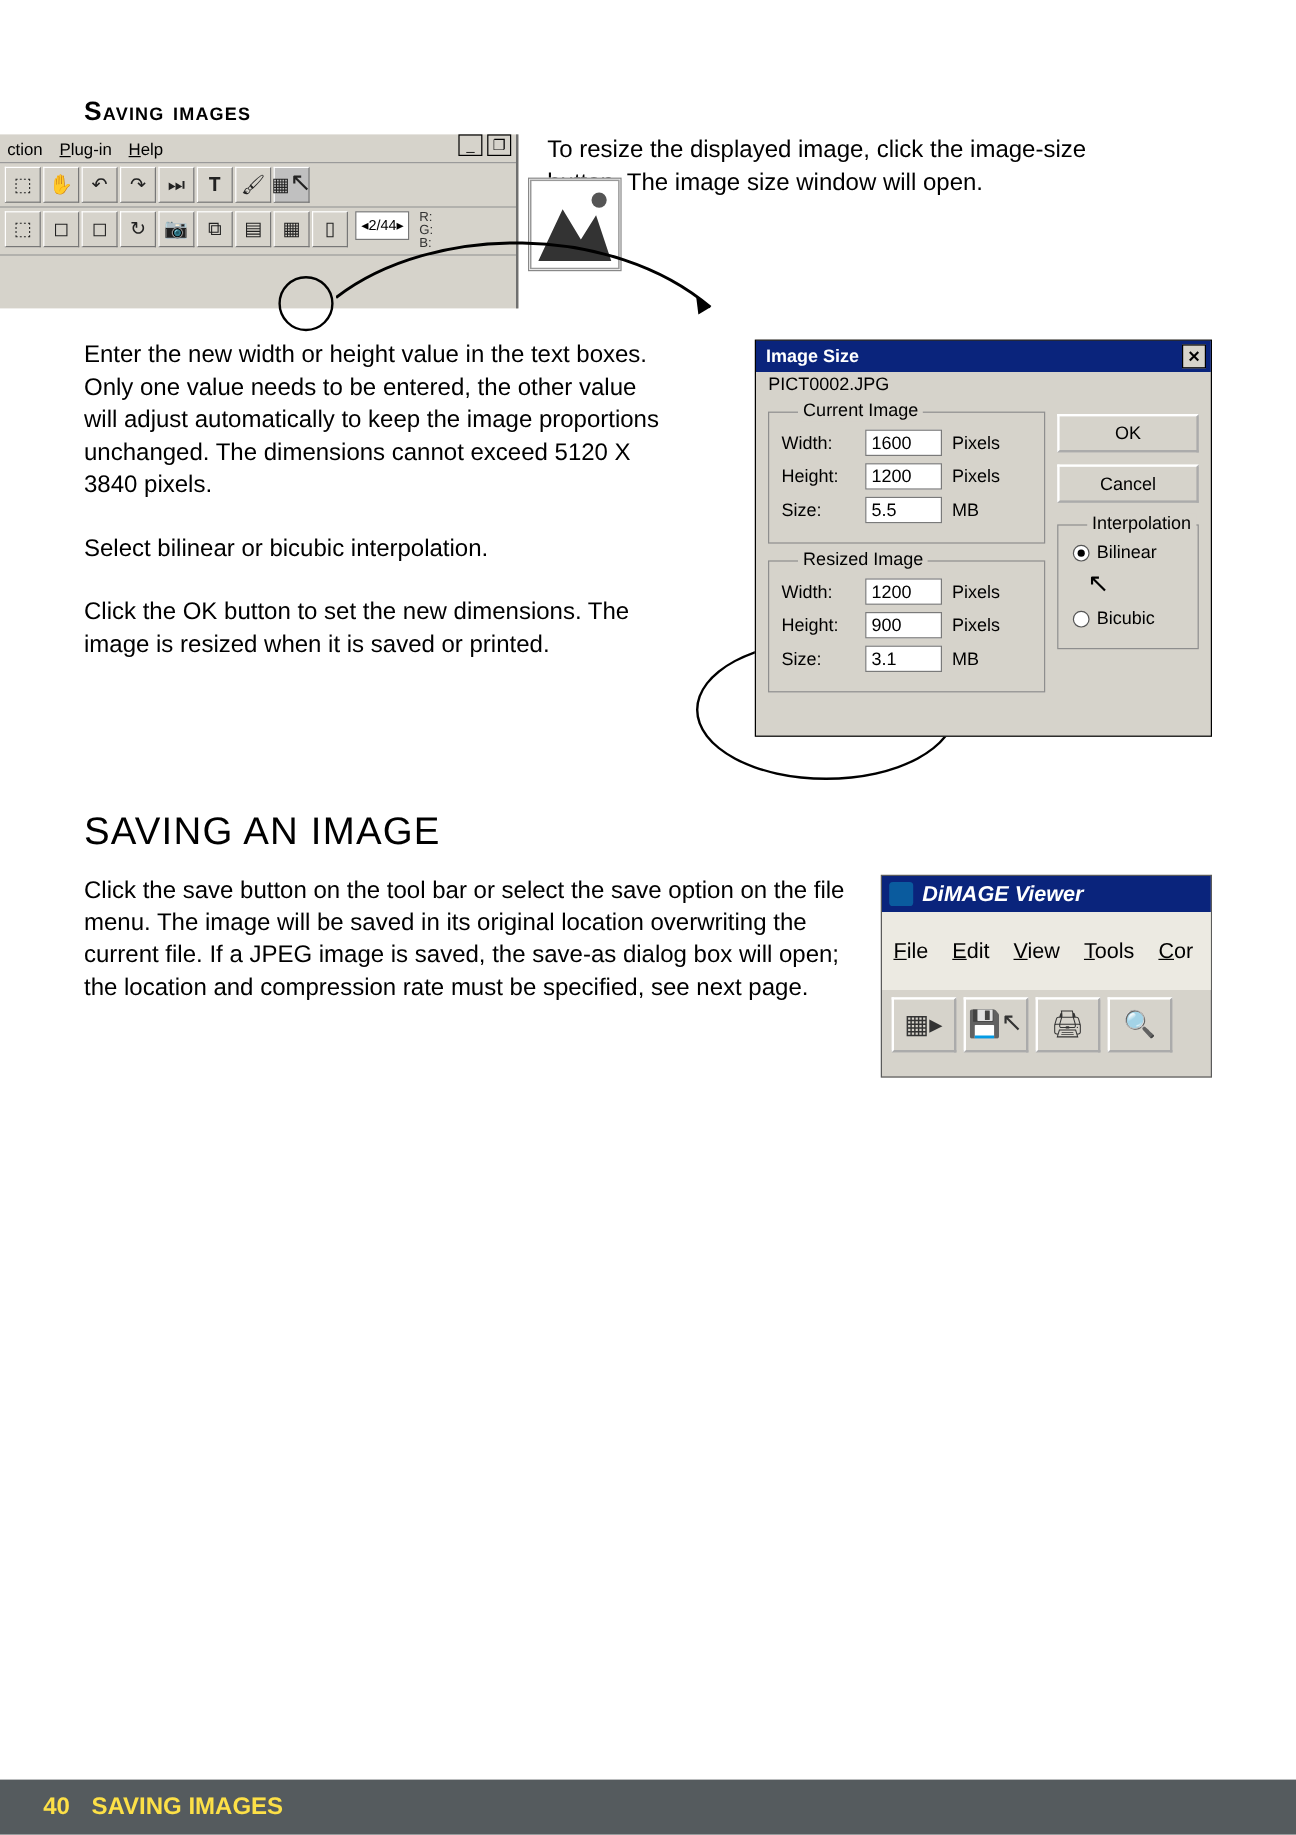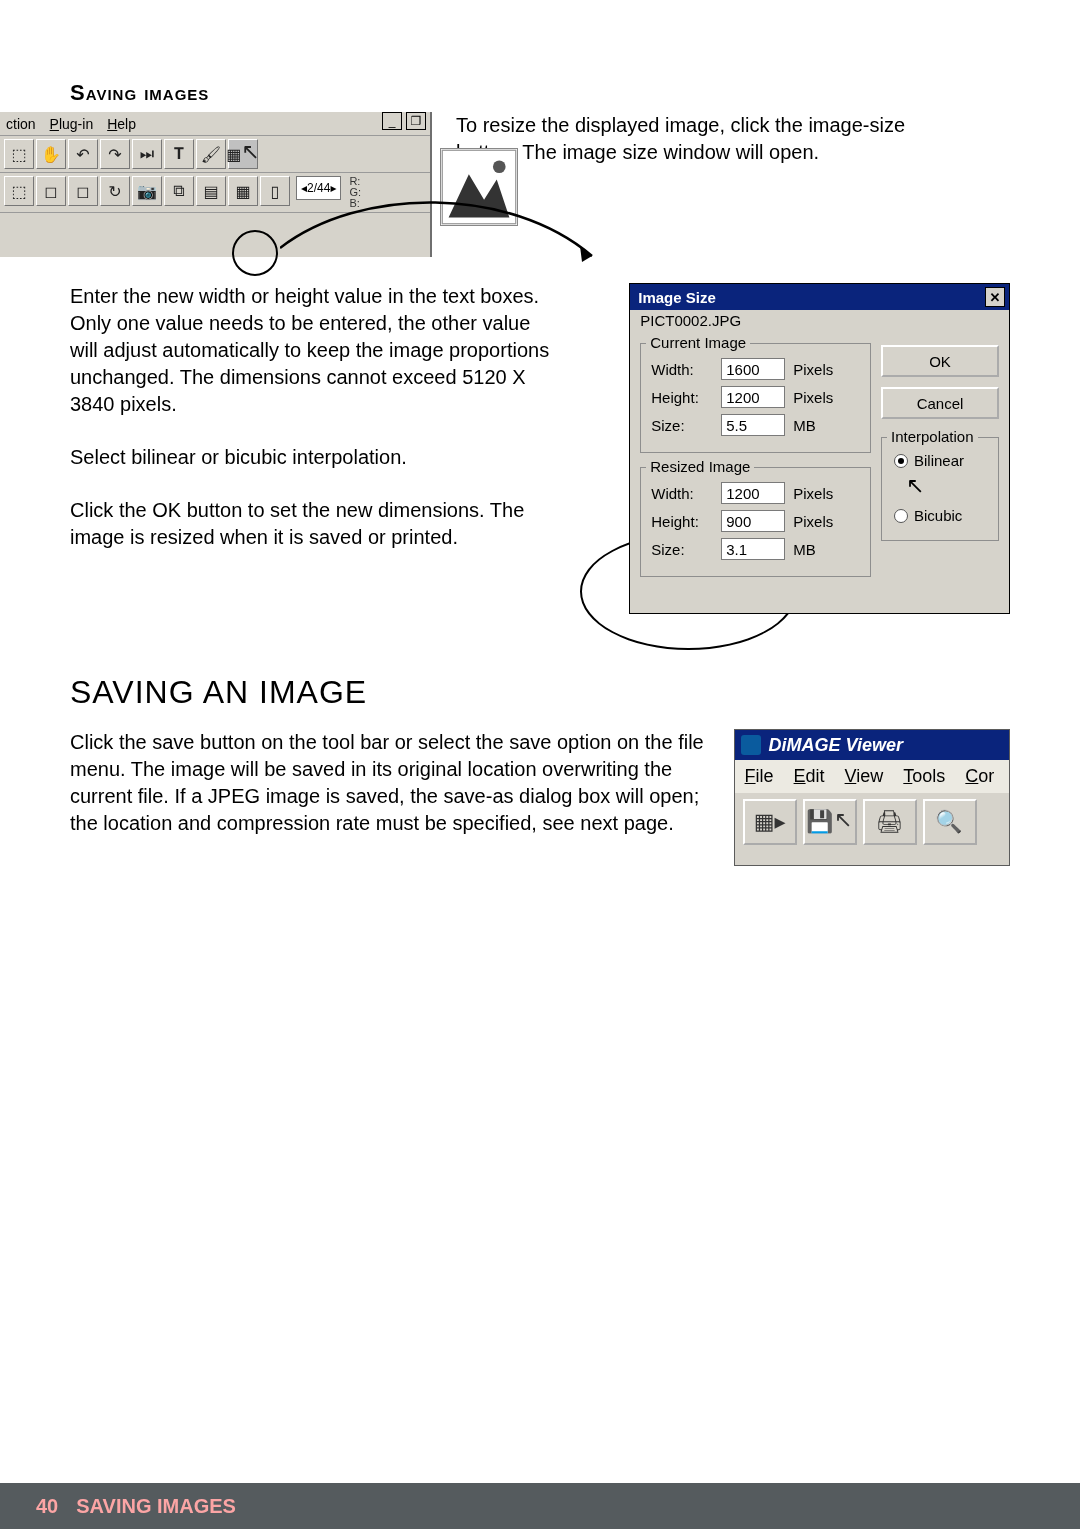--- a/index.html
+++ b/index.html
@@ -30,47 +30,47 @@
   
   .dialog { width: 420px; background: #d6d3cb; border: 1px solid #000; font-size: 15px; position: relative; margin-left: 28px; }
   .dlg-title { background: #0a247c; color: #fff; height: 26px; display: flex; align-items: center; justify-content: space-between; padding: 0 4px 0 8px; font-weight: bold; }
   .dlg-close { width: 20px; height: 20px; background: #d6d3cb; border: 1px solid #000; color: #000; display: flex; align-items: center; justify-content: center; font-size: 13px; }
   .dlg-body { padding: 8px 10px 22px 10px; display: flex; gap: 10px; }
   .fname { padding: 2px 0 6px 10px; }
   .col-main { flex: 1; }
   .col-right { width: 118px; display: flex; flex-direction: column; gap: 10px; padding-top: 2px; }
   .winbutton { height: 32px; background: #d6d3cb; border: 2px outset #fff; display: flex; align-items: center; justify-content: center; font-size: 15px; }
   .fieldset { border: 1px solid #8e8e8e; padding: 8px 10px 10px 10px; margin-bottom: 14px; position: relative; }
-  .fieldset .legend { position: absolute; top: -10px; left: 5px; background: #d6d3cb; padding: 0 4px; font-size: 15px; }
+  .fieldset .legend { position: absolute; top: -10px; left: 24px; background: #d6d3cb; padding: 0 4px; font-size: 15px; }
   .frow { display: flex; align-items: center; gap: 8px; margin: 6px 0; }
   .frow .lab { width: 62px; }
   .frow .val { width: 64px; height: 22px; border: 1px solid #7a7a7a; background: #fff; padding: 0 4px; display: flex; align-items: center; }
   .frow .unit { width: 48px; }
   .radiorow { display: flex; align-items: center; gap: 6px; margin: 6px 2px; }
   .radio { width: 14px; height: 14px; border-radius: 50%; border: 1px solid #555; display: inline-flex; align-items: center; justify-content: center; background: #fff; }
   .radio.sel::after { content: ""; width: 6px; height: 6px; border-radius: 50%; background: #000; }
   
   .circle { position: absolute; border: 2px solid #000; border-radius: 50%; pointer-events: none; }
   .circ1 { width: 46px; height: 46px; left: 232px; top: 230px; }
   .circ2 { width: 217px; height: 117px; left: 580px; top: 533px; }
   .arrow { position: absolute; left: 280px; top: 196px; width: 320px; height: 90px; pointer-events: none; }
 
   
   .sect2 { margin-top: 60px; }
   .save-row { display: flex; gap: 22px; }
   .save-row .left2 { width: 720px; }
   .viewer { width: 310px; background: #d6d3cb; border: 1px solid #5b5b5b; }
   .viewer-title { background: #0a247c; color: #fff; font-weight: bold; font-style: italic; height: 30px; display: flex; align-items: center; gap: 8px; padding-left: 6px; font-size: 18px; }
   .viewer-icon { width: 20px; height: 20px; background: #0a5b9e; border-radius: 3px; display: inline-block; }
-  .viewer-menu { display: flex; gap: 20px; padding: 6px 10px; font-size: 18px; background: #eceae2; }
+  .viewer-menu { display: flex; gap: 20px; padding: 22px 10px; font-size: 18px; background: #eceae2; }
   .viewer-menu span u { text-decoration: underline; }
   .viewer-tb { display: flex; gap: 6px; padding: 6px 8px 20px 8px; }
   .viewer-tb .vb { width: 54px; height: 46px; background: #d6d3cb; border: 2px outset #fff; display: flex; align-items: center; justify-content: center; font-size: 22px; color: #333; }
 
-  .footer { position: absolute; left: 0; bottom: 0; width: 100%; height: 46px; background: #555b5e; color: #fca5a5; display: flex; align-items: center; padding-left: 36px; font-size: 20px; font-weight: bold; }
+  .footer { position: absolute; left: 0; bottom: 0; width: 100%; height: 46px; background: #555b5e; color: #fde047; display: flex; align-items: center; padding-left: 36px; font-size: 20px; font-weight: bold; }
   .footer .pg { margin-right: 18px; }
 
   .cursor { font-size: 22px; position: relative; top: -2px; }
 </style>
 </head>
 <body>
 <div class="page">
 
   <div class="section-label">Saving images</div>
 

